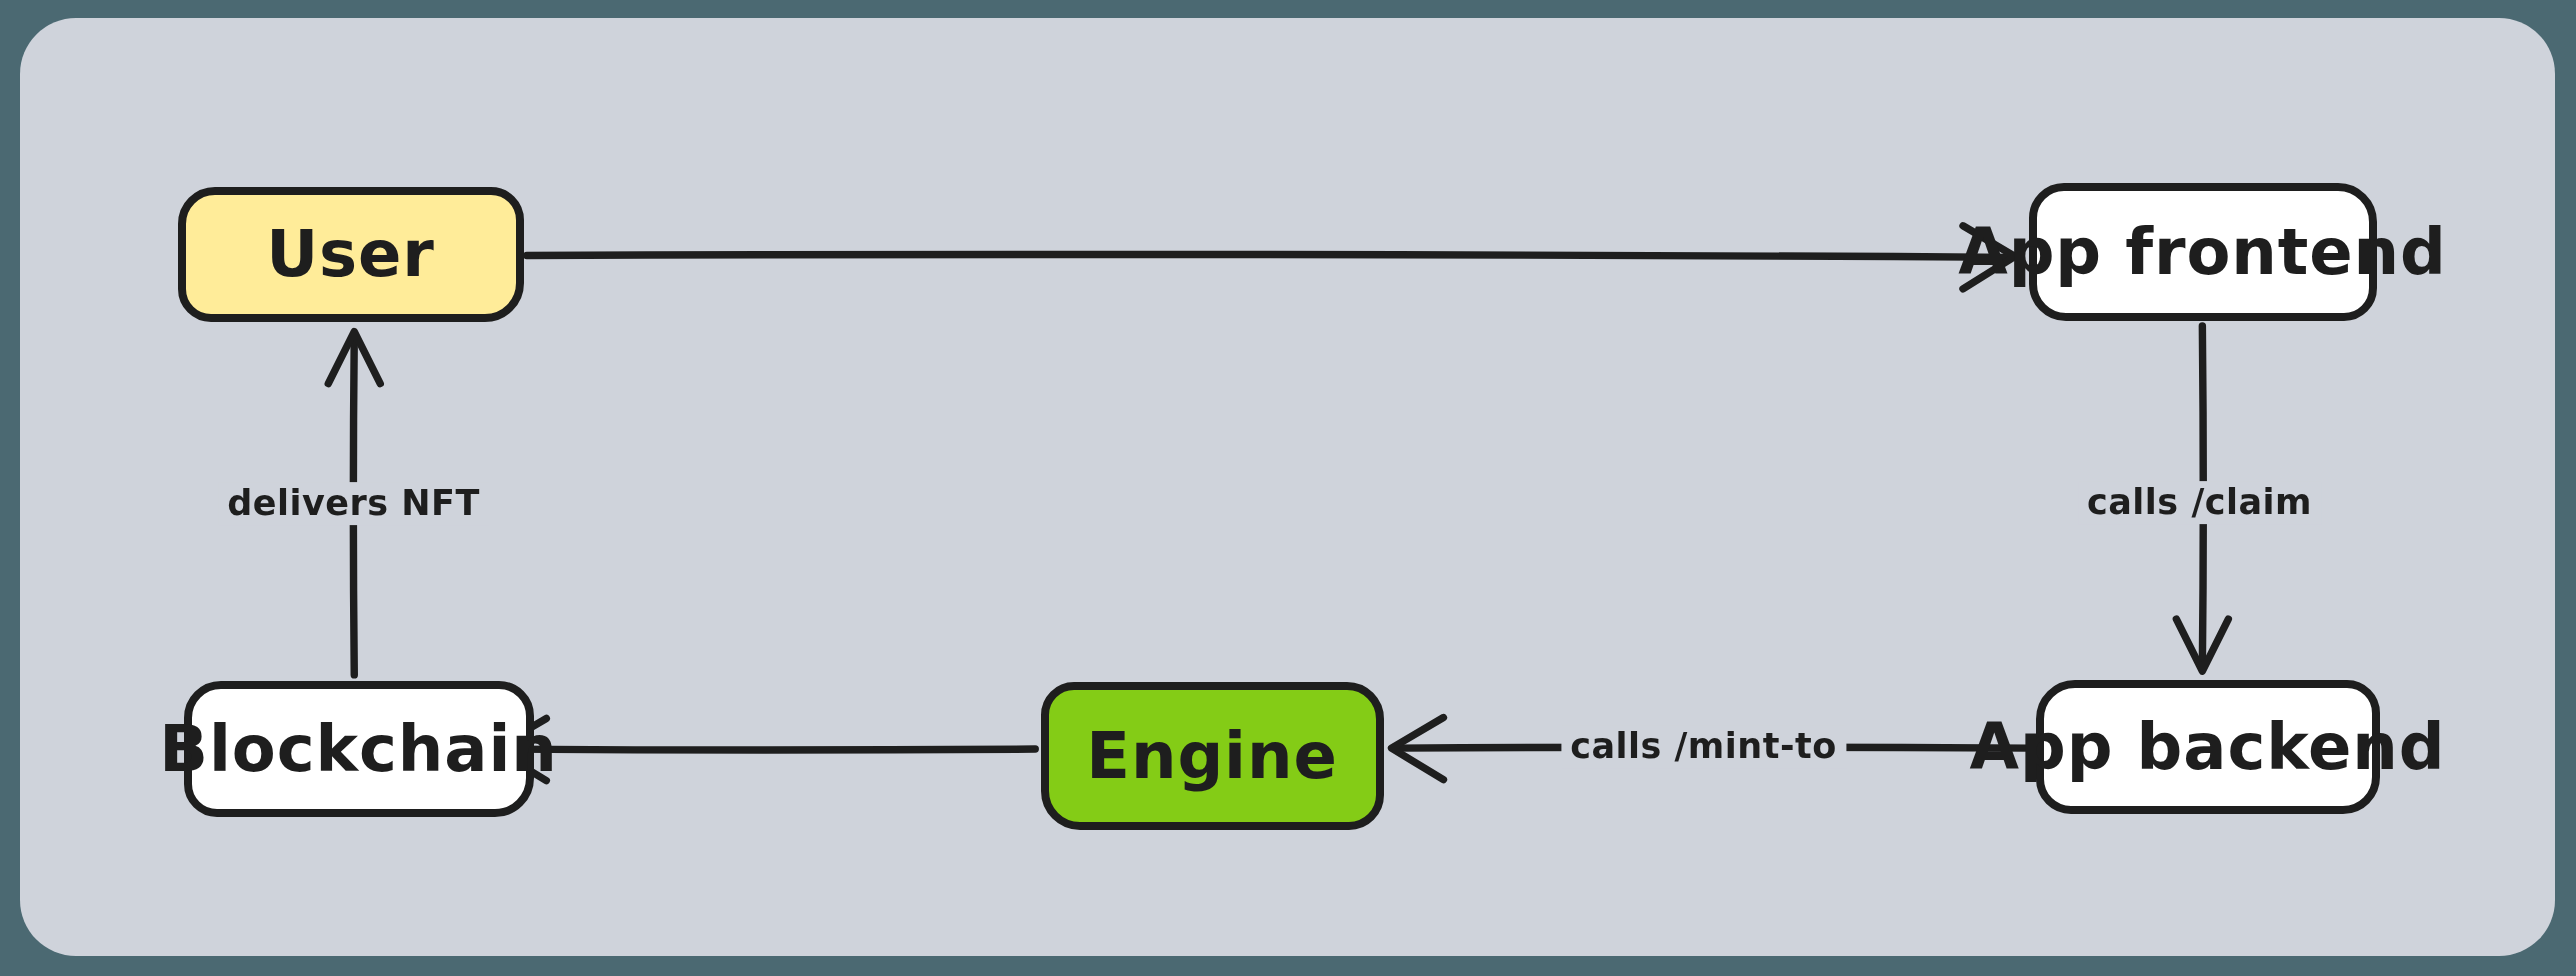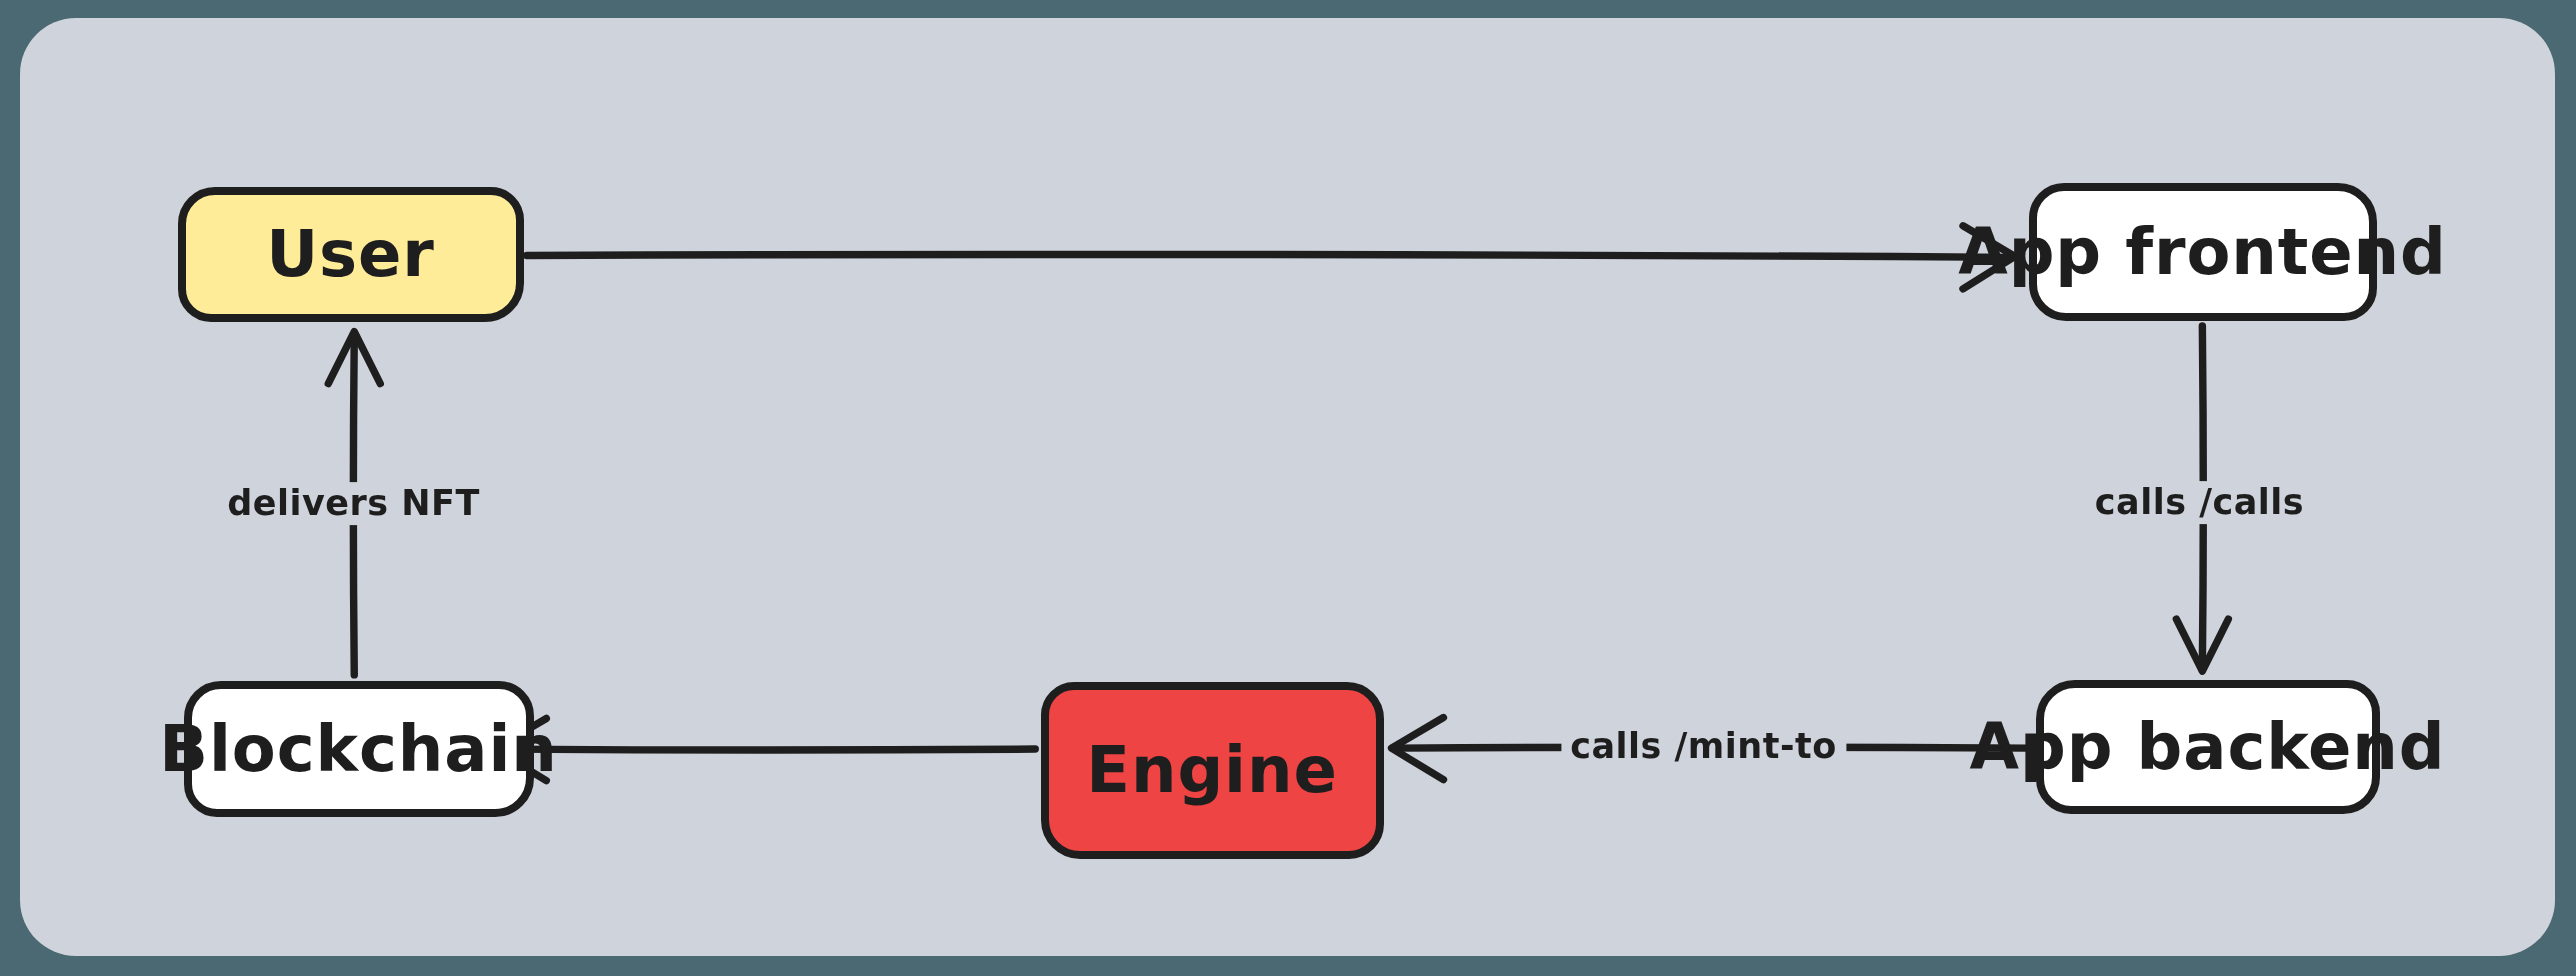--- a/index.html
+++ b/index.html
@@ -64,22 +64,22 @@
   .node-frontend {
     left: 2009px; top: 165px; width: 348px; height: 138px;
     border-radius: 35px 39px 33px 37px;
     text-align: right;
   }
   .node-backend {
     left: 2016px; top: 662px; width: 344px; height: 134px;
     border-radius: 39px 33px 37px 35px;
   }
   .node-engine {
-    left: 1021px; top: 664px; width: 343px; height: 177px;
-    background: #ef4444;
+    left: 1021px; top: 664px; width: 343px; height: 148px;
+    background: #84cc16;
     border-radius: 33px 37px 35px 39px;
   }
   .node-blockchain {
     left: 164px; top: 663px; width: 350px; height: 136px;
     border-radius: 37px 35px 39px 33px;
   }
   .edge-label {
     position: absolute;
     transform: translate(-50%, -50%);
     background: #CFD3DB;
@@ -139,19 +139,19 @@
     <div class="node node-backend">
       <span>App backend</span>
     </div>
     <div class="node node-engine">
       <span>Engine</span>
     </div>
     <div class="node node-blockchain">
       <span>Blockchain</span>
     </div>
 
-    <div class="edge-label el-calls-claim">calls /calls</div>
+    <div class="edge-label el-calls-claim">calls /claim</div>
     <div class="edge-label el-calls-mint-to">calls /mint-to</div>
     <div class="edge-label el-delivers-nft">delivers NFT</div>
 
   </div>
 </div>
 
 
 </body></html>

